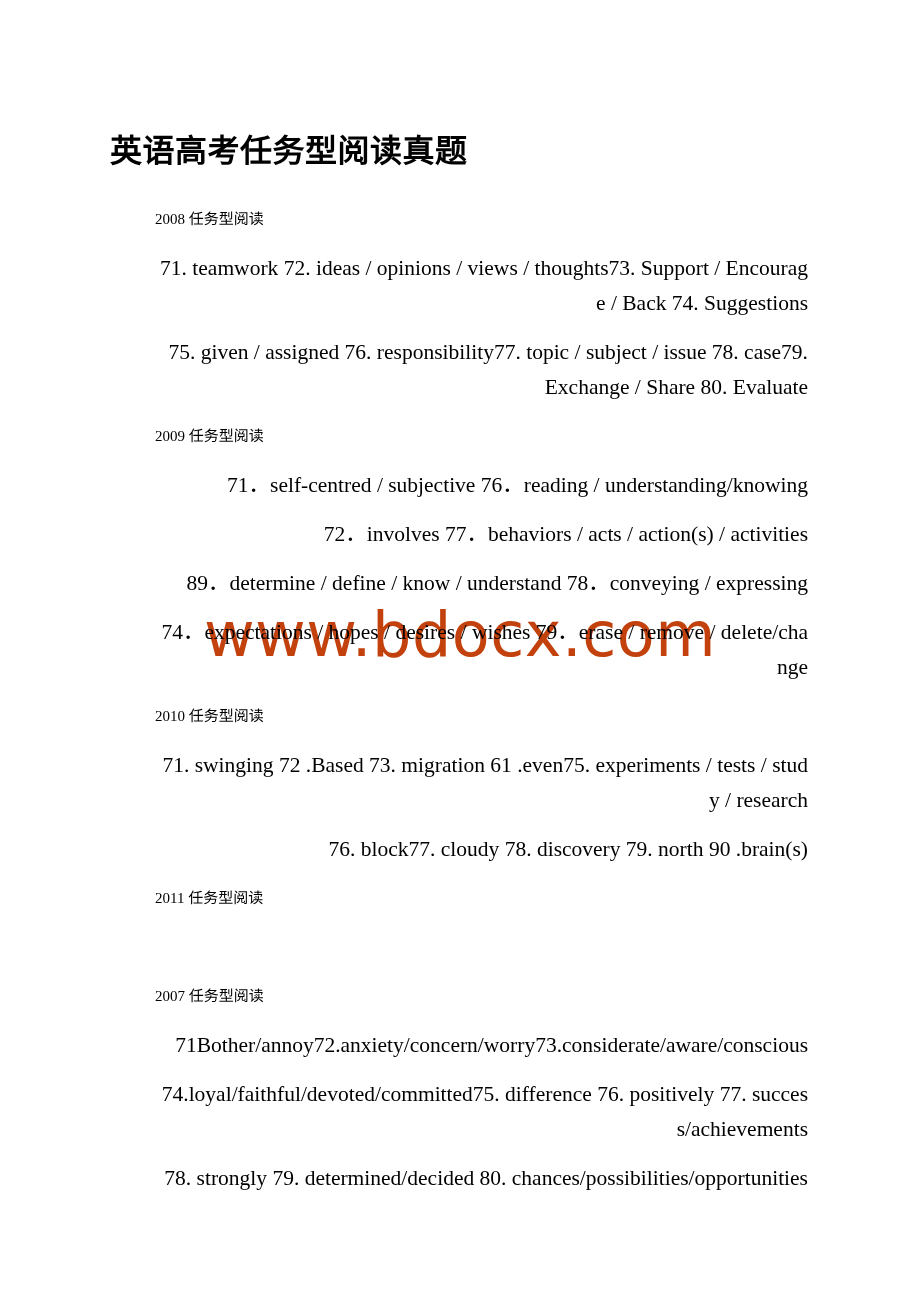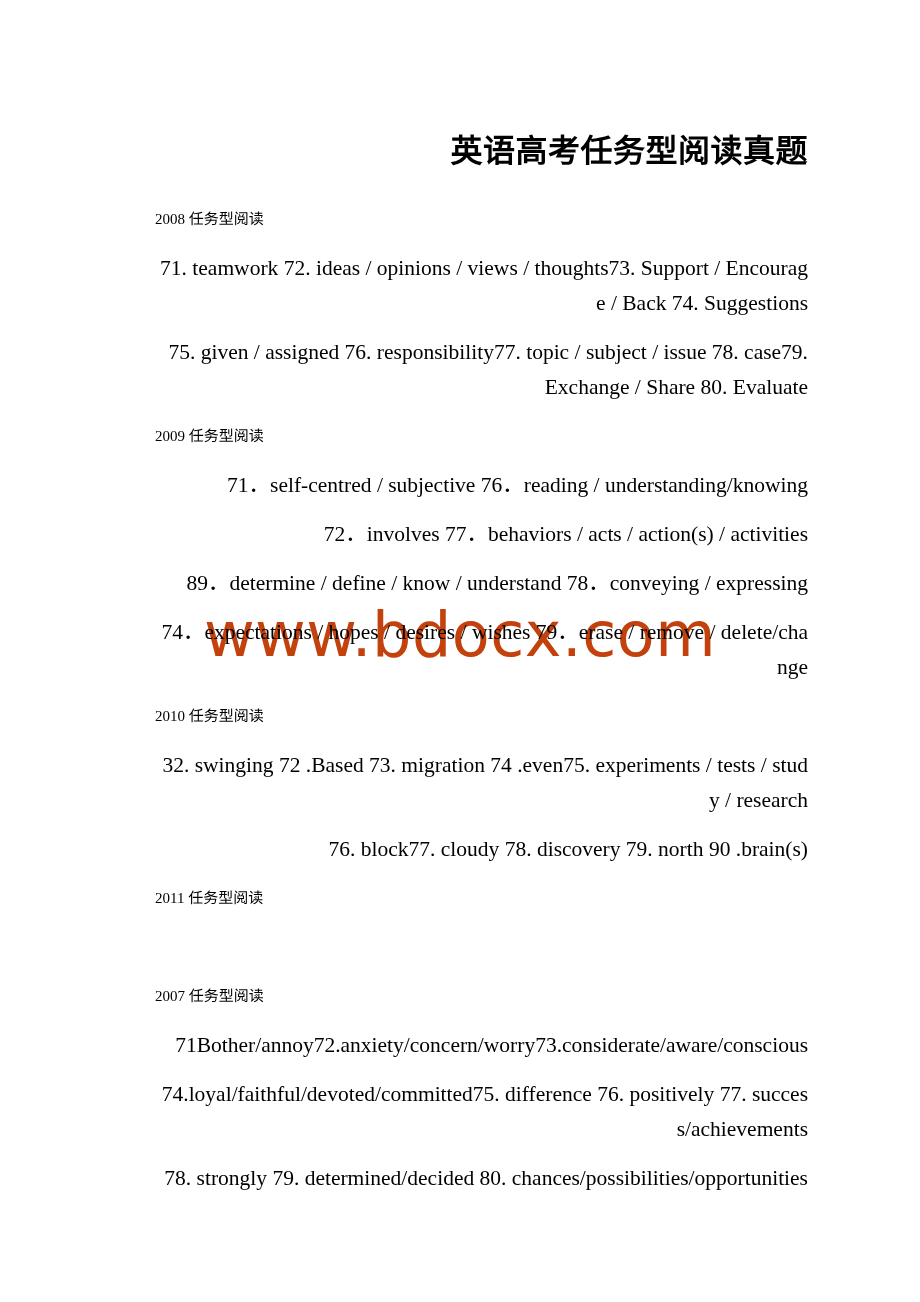--- a/index.html
+++ b/index.html
@@ -45,21 +45,21 @@
     padding: 0 112px 0 110px;
   }
 
   .doc-title {
     margin: 0;
     padding: 0;
     font-family: "Liberation Serif", "DejaVu Serif", serif;
     font-weight: bold;
     font-size: 32px;
     line-height: 38px;
-    text-align: right;
+    text-align: left;
     letter-spacing: 0.5px;
     padding-top: 132px;
   }
 
   
   p.para {
     margin: 0;
     padding: 0;
     font-size: 21.5px;
     line-height: 35px;
@@ -110,21 +110,21 @@
     <p class="para">71. teamwork 72. ideas / opinions / views / thoughts73. Support / Encourage / Back 74. Suggestions</p>
     <p class="para">75. given / assigned 76. responsibility77. topic / subject / issue 78. case79. Exchange / Share 80. Evaluate</p>
 
     <p class="section-head">2009 任务型阅读</p>
     <p class="para">71．self-centred / subjective 76．reading / understanding/knowing</p>
     <p class="para">72．involves 77．behaviors / acts / action(s) / activities</p>
     <p class="para">89．determine / define / know / understand 78．conveying / expressing</p>
     <p class="para">74．expectations / hopes / desires / wishes 79．erase / remove / delete/change</p>
 
     <p class="section-head">2010 任务型阅读</p>
-    <p class="para">32. swinging 72 .Based 73. migration 74 .even75. experiments / tests / study / research</p>
+    <p class="para">71. swinging 72 .Based 73. migration 61 .even75. experiments / tests / study / research</p>
     <p class="para">76. block77. cloudy 78. discovery 79. north 90 .brain(s)</p>
 
     <p class="section-head">2011 任务型阅读</p>
     <p class="blank-para"></p>
 
     <p class="section-head">2007 任务型阅读</p>
     <p class="para">71Bother/annoy72.anxiety/concern/worry73.considerate/aware/conscious</p>
     <p class="para">74.loyal/faithful/devoted/committed75. difference 76. positively 77. success/achievements</p>
     <p class="para">78. strongly 79. determined/decided 80. chances/possibilities/opportunities</p>
 

